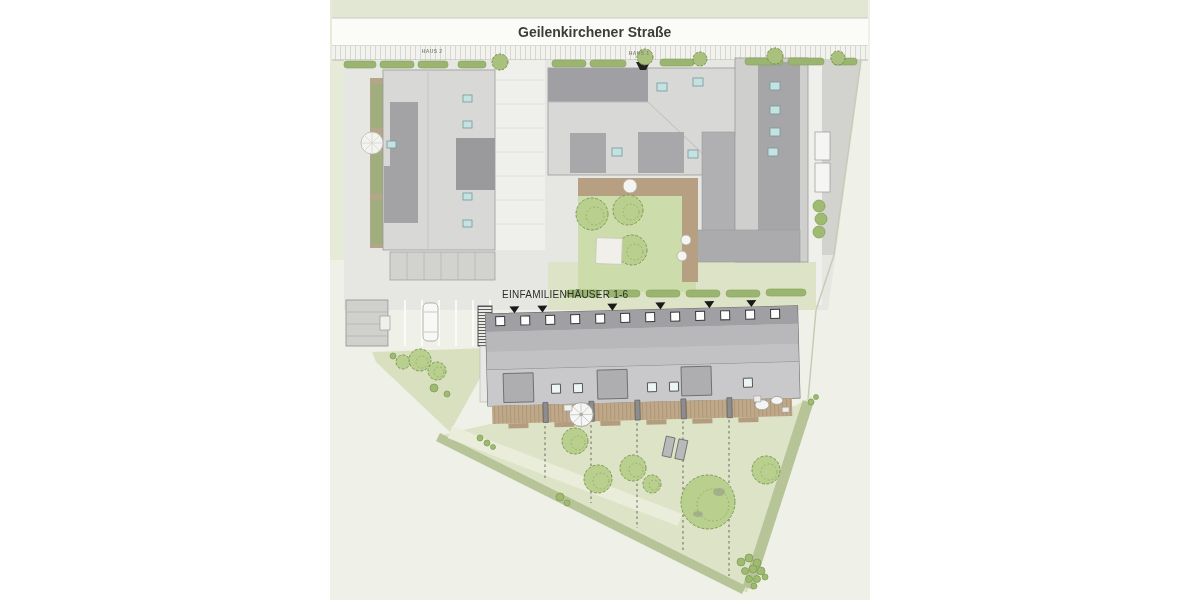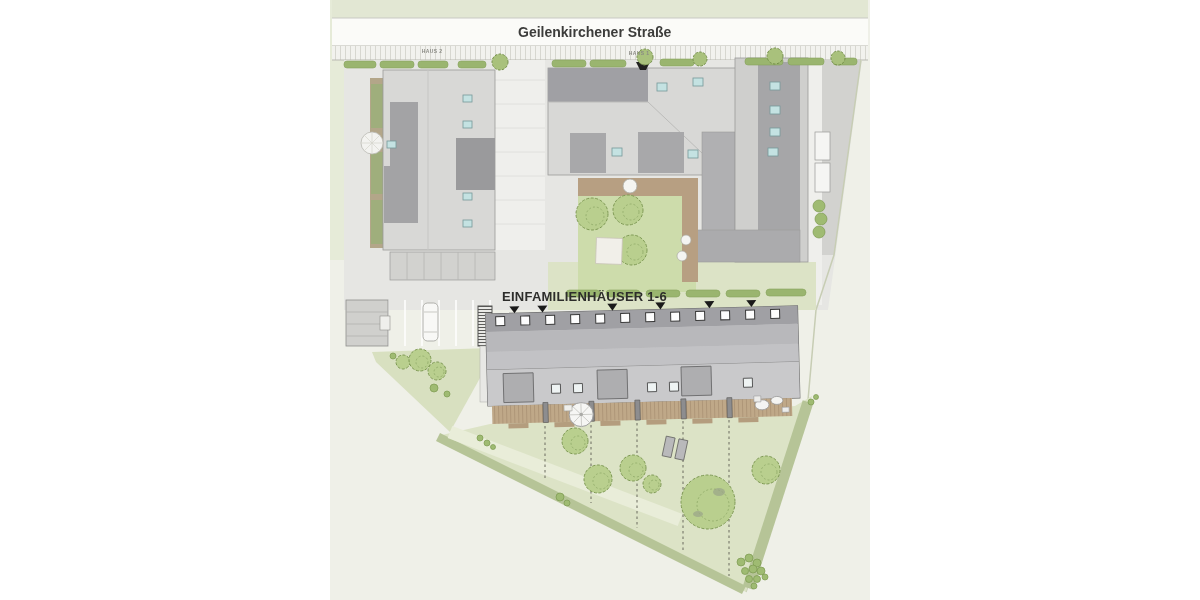--- a/index.html
+++ b/index.html
@@ -4,21 +4,21 @@
 <style>
   html,body{margin:0;padding:0;width:1200px;height:600px;background:#ffffff;overflow:hidden;
     font-family:"Liberation Sans", sans-serif;}
   #plan{position:absolute;left:330px;top:0;width:540px;height:600px;background:var(--plan-background,#eff0e8);}
   #plan svg{position:absolute;left:0;top:0;}
   .label{position:absolute;color:#3f3f3f;white-space:nowrap;}
   .street-label{left:188px;top:24px;width:145px;text-align:center;font-size:14px;font-weight:bold;color:#3c3c3a;}
   .tiny-label{font-size:5px;color:#8a8a84;letter-spacing:.4px;font-weight:bold;}
   .haus2-label{left:84px;top:48px;width:36px;text-align:center;}
   .haus1-label{left:291px;top:50px;width:36px;text-align:center;}
-  .efh-label{left:172px;top:289px;font-size:13px;font-weight:bold;color:#2d2d2b;letter-spacing:.25px;}
+  .efh-label{left:172px;top:289px;font-size:10px;font-weight:normal;color:#2d2d2b;letter-spacing:.25px;}
   .tree{fill:var(--tree-green,#b9cf8e);stroke:#7e9954;stroke-width:1;stroke-dasharray:3 1.6;}
   .tree-in{fill:none;stroke:#8fa968;stroke-width:.8;stroke-dasharray:2 2;}
   .tree-dark{fill:#a9c17c;stroke:#748f49;stroke-width:1;stroke-dasharray:2.5 1.5;}
   .bush{fill:#9fbb72;stroke:#7d9a50;stroke-width:.7;}
   .hedge{fill:var(--hedge-green,#9ab56f);stroke:#86a35c;stroke-width:.6;}
   .skylight{fill:var(--skylight-blue,#c4e2e2);stroke:#76989a;stroke-width:.8;}
   .skl-white{fill:#fdfdfd;stroke:#3a3a3a;stroke-width:1;}
   .skl-small{fill:#eef3f3;stroke:#4a4a4a;stroke-width:.9;}
   .stall{stroke:#ffffff;stroke-width:1.5;}
   .dash-line{stroke:#6b6b5f;stroke-width:1;stroke-dasharray:2.5 3;fill:none;}

